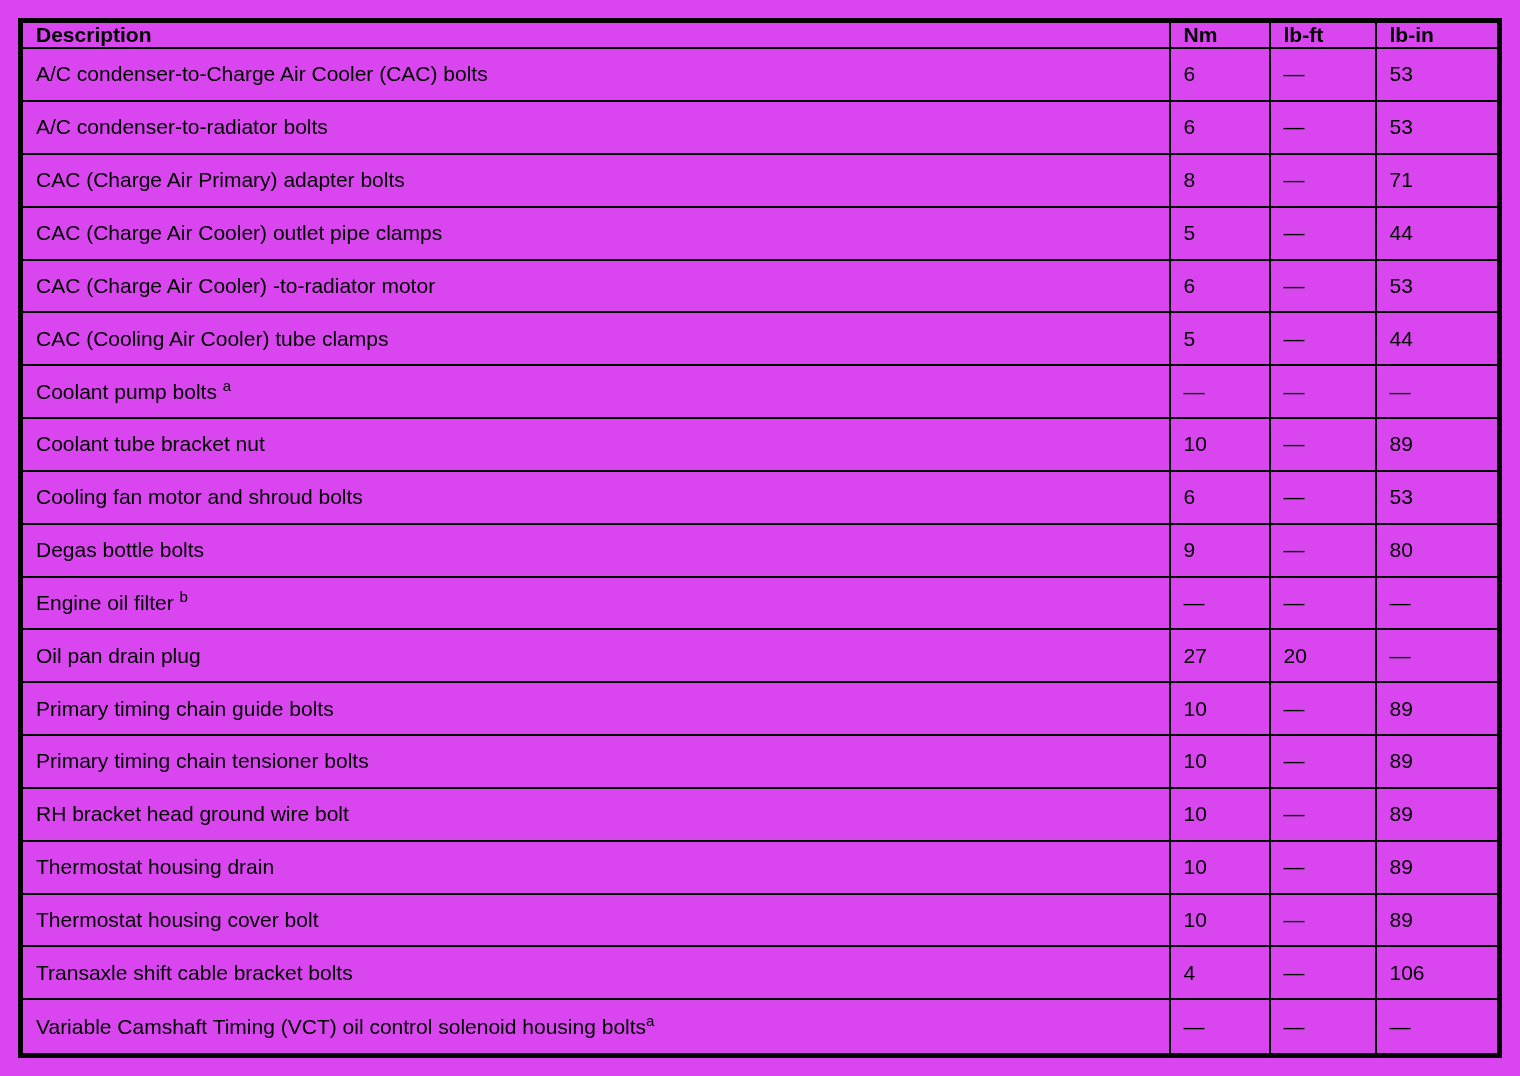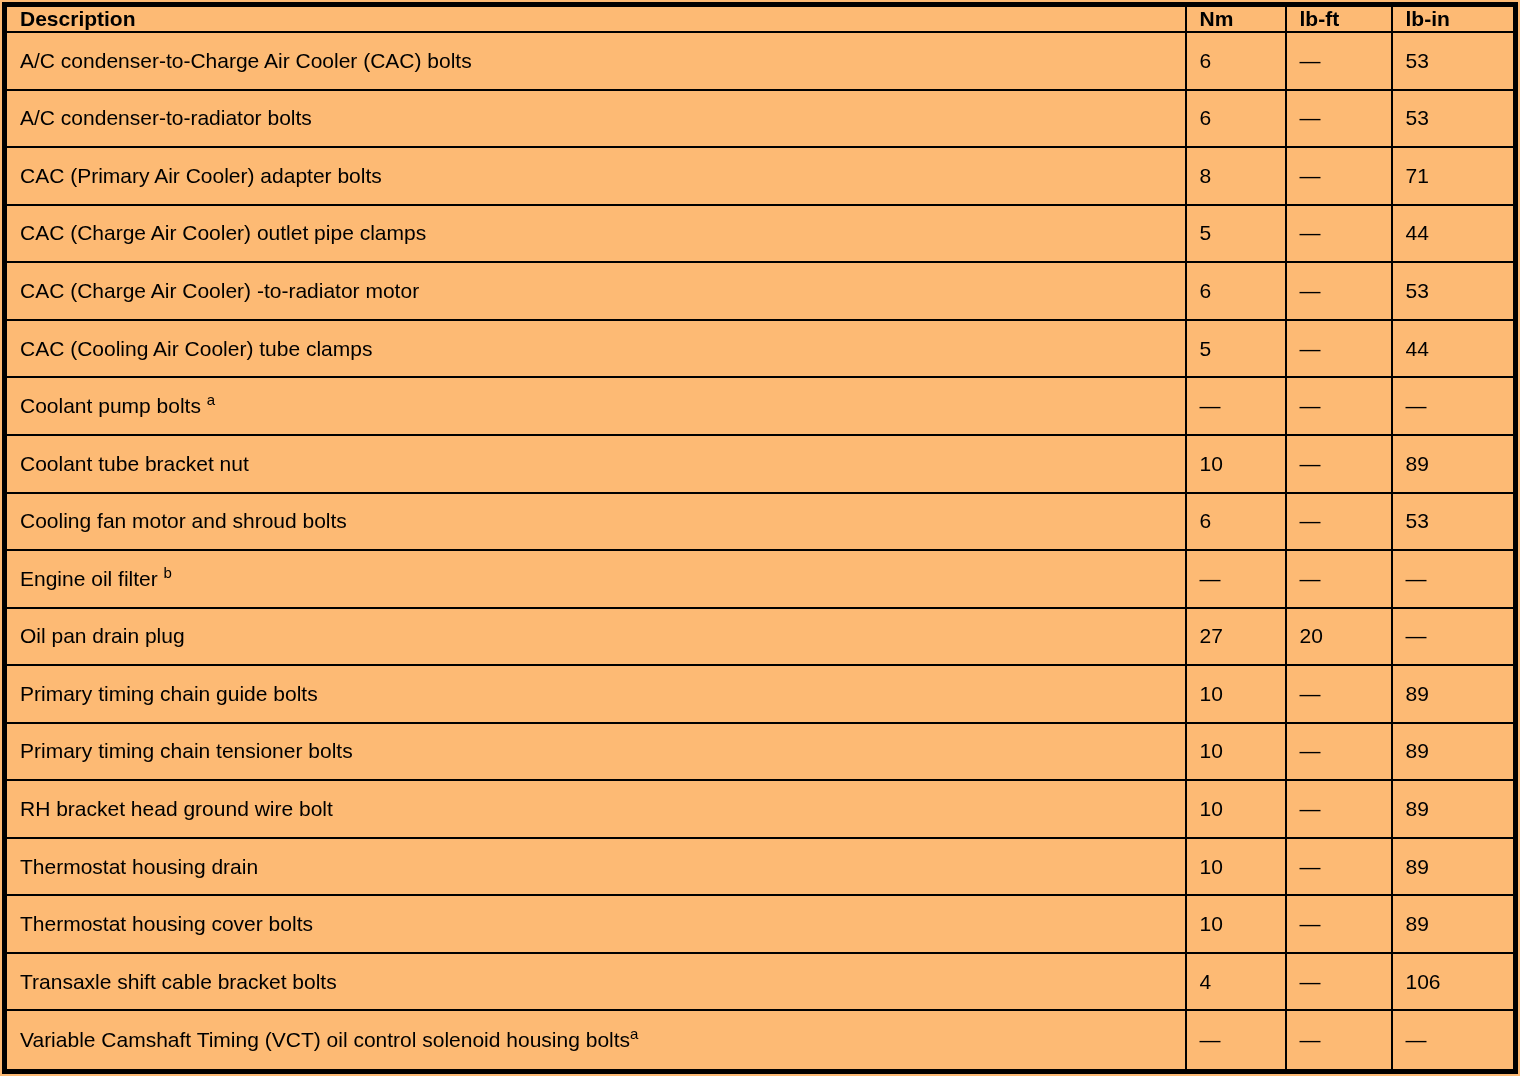--- a/index.html
+++ b/index.html
@@ -8,22 +8,22 @@
     background: #ffffff;
   }
   body {
     font-family: "Liberation Sans", sans-serif;
     color: #000000;
   }
   .page {
     width: 1520px;
     height: 1076px;
     box-sizing: border-box;
-    padding: 2px;
-    background: #fdba74;
+    padding: 18px;
+    background: #d946ef;
   }
   table.spec-table {
     width: 100%;
     height: 100%;
     border-collapse: collapse;
     table-layout: fixed;
     border: 5px solid #000000;
   }
   .spec-table th,
   .spec-table td {
@@ -77,21 +77,21 @@
           <td>—</td>
           <td>53</td>
         </tr>
         <tr>
           <td>A/C condenser-to-radiator bolts</td>
           <td>6</td>
           <td>—</td>
           <td>53</td>
         </tr>
         <tr>
-          <td>CAC (Primary Air Cooler) adapter bolts</td>
+          <td>CAC (Charge Air Primary) adapter bolts</td>
           <td>8</td>
           <td>—</td>
           <td>71</td>
         </tr>
         <tr>
           <td>CAC (Charge Air Cooler) outlet pipe clamps</td>
           <td>5</td>
           <td>—</td>
           <td>44</td>
         </tr>
@@ -119,20 +119,26 @@
           <td>—</td>
           <td>89</td>
         </tr>
         <tr>
           <td>Cooling fan motor and shroud bolts</td>
           <td>6</td>
           <td>—</td>
           <td>53</td>
         </tr>
         <tr>
+          <td>Degas bottle bolts</td>
+          <td>9</td>
+          <td>—</td>
+          <td>80</td>
+        </tr>
+        <tr>
           <td>Engine oil filter <sup class="footnote">b</sup></td>
           <td>—</td>
           <td>—</td>
           <td>—</td>
         </tr>
         <tr>
           <td>Oil pan drain plug</td>
           <td>27</td>
           <td>20</td>
           <td>—</td>
@@ -155,21 +161,21 @@
           <td>—</td>
           <td>89</td>
         </tr>
         <tr>
           <td>Thermostat housing drain</td>
           <td>10</td>
           <td>—</td>
           <td>89</td>
         </tr>
         <tr>
-          <td>Thermostat housing cover bolts</td>
+          <td>Thermostat housing cover bolt</td>
           <td>10</td>
           <td>—</td>
           <td>89</td>
         </tr>
         <tr>
           <td>Transaxle shift cable bracket bolts</td>
           <td>4</td>
           <td>—</td>
           <td>106</td>
         </tr>

